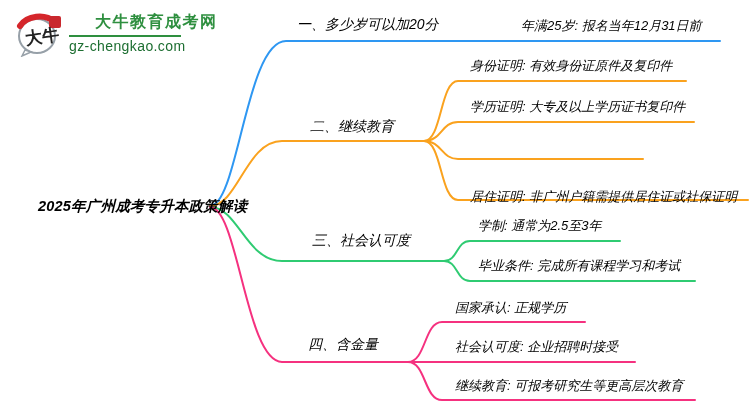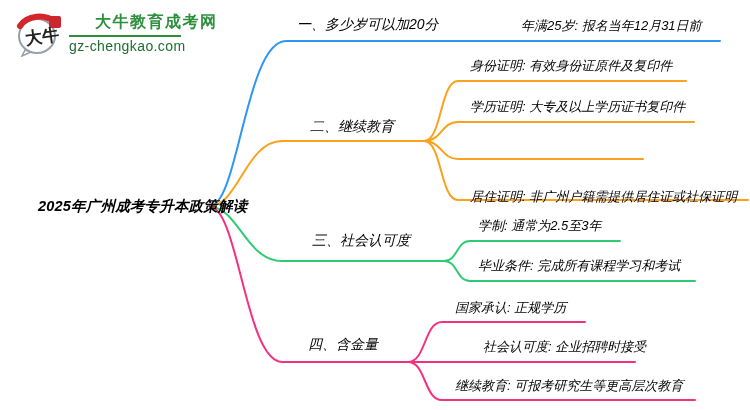--- a/index.html
+++ b/index.html
@@ -65,21 +65,21 @@
   <div class="node leaf-node" style="left:470px; top:56px;">身份证明: 有效身份证原件及复印件</div>
   <div class="node leaf-node" style="left:470px; top:97px;">学历证明: 大专及以上学历证书复印件</div>
   <div class="node leaf-node" style="left:470px; top:175px;margin-top:12px;">居住证明: 非广州户籍需提供居住证或社保证明</div>
 
   <div class="node label-node" style="left:312px; top:230px;">三、社会认可度</div>
   <div class="node leaf-node" style="left:478px; top:216px;">学制: 通常为2.5至3年</div>
   <div class="node leaf-node" style="left:478px; top:256px;">毕业条件: 完成所有课程学习和考试</div>
 
   <div class="node label-node" style="left:308px; top:334px;">四、含金量</div>
   <div class="node leaf-node" style="left:455px; top:298px;">国家承认: 正规学历</div>
-  <div class="node leaf-node" style="left:455px; top:337px;margin-left:28px;">社会认可度: 企业招聘时接受</div>
+  <div class="node leaf-node" style="left:455px; top:337px;">社会认可度: 企业招聘时接受</div>
   <div class="node leaf-node" style="left:455px; top:376px;">继续教育: 可报考研究生等更高层次教育</div>
 
   <div class="logo">
     <svg width="50" height="48" viewBox="0 0 50 48">
       <ellipse cx="24" cy="27" rx="18" ry="17" fill="#ffffff" stroke-width="2" stroke="#97a0a8"></ellipse>
       <path d="M12,41 L9,47 L18,43 Z" fill="#ffffff" stroke-width="1.5" stroke="#97a0a8"></path>
       <path d="M7,17 A22,18 0 0 1 42,13" stroke-width="6" fill="none" stroke-linecap="round" stroke="#d5262b"></path>
       <rect x="36" y="7" width="12" height="12" rx="2" fill="#c9282e"></rect>
       <text x="12" y="34" font-size="17" font-weight="bold" fill="#222222" font-family="DejaVu Serif, serif" transform="rotate(-8 24 27)">大牛</text>
     </svg>

